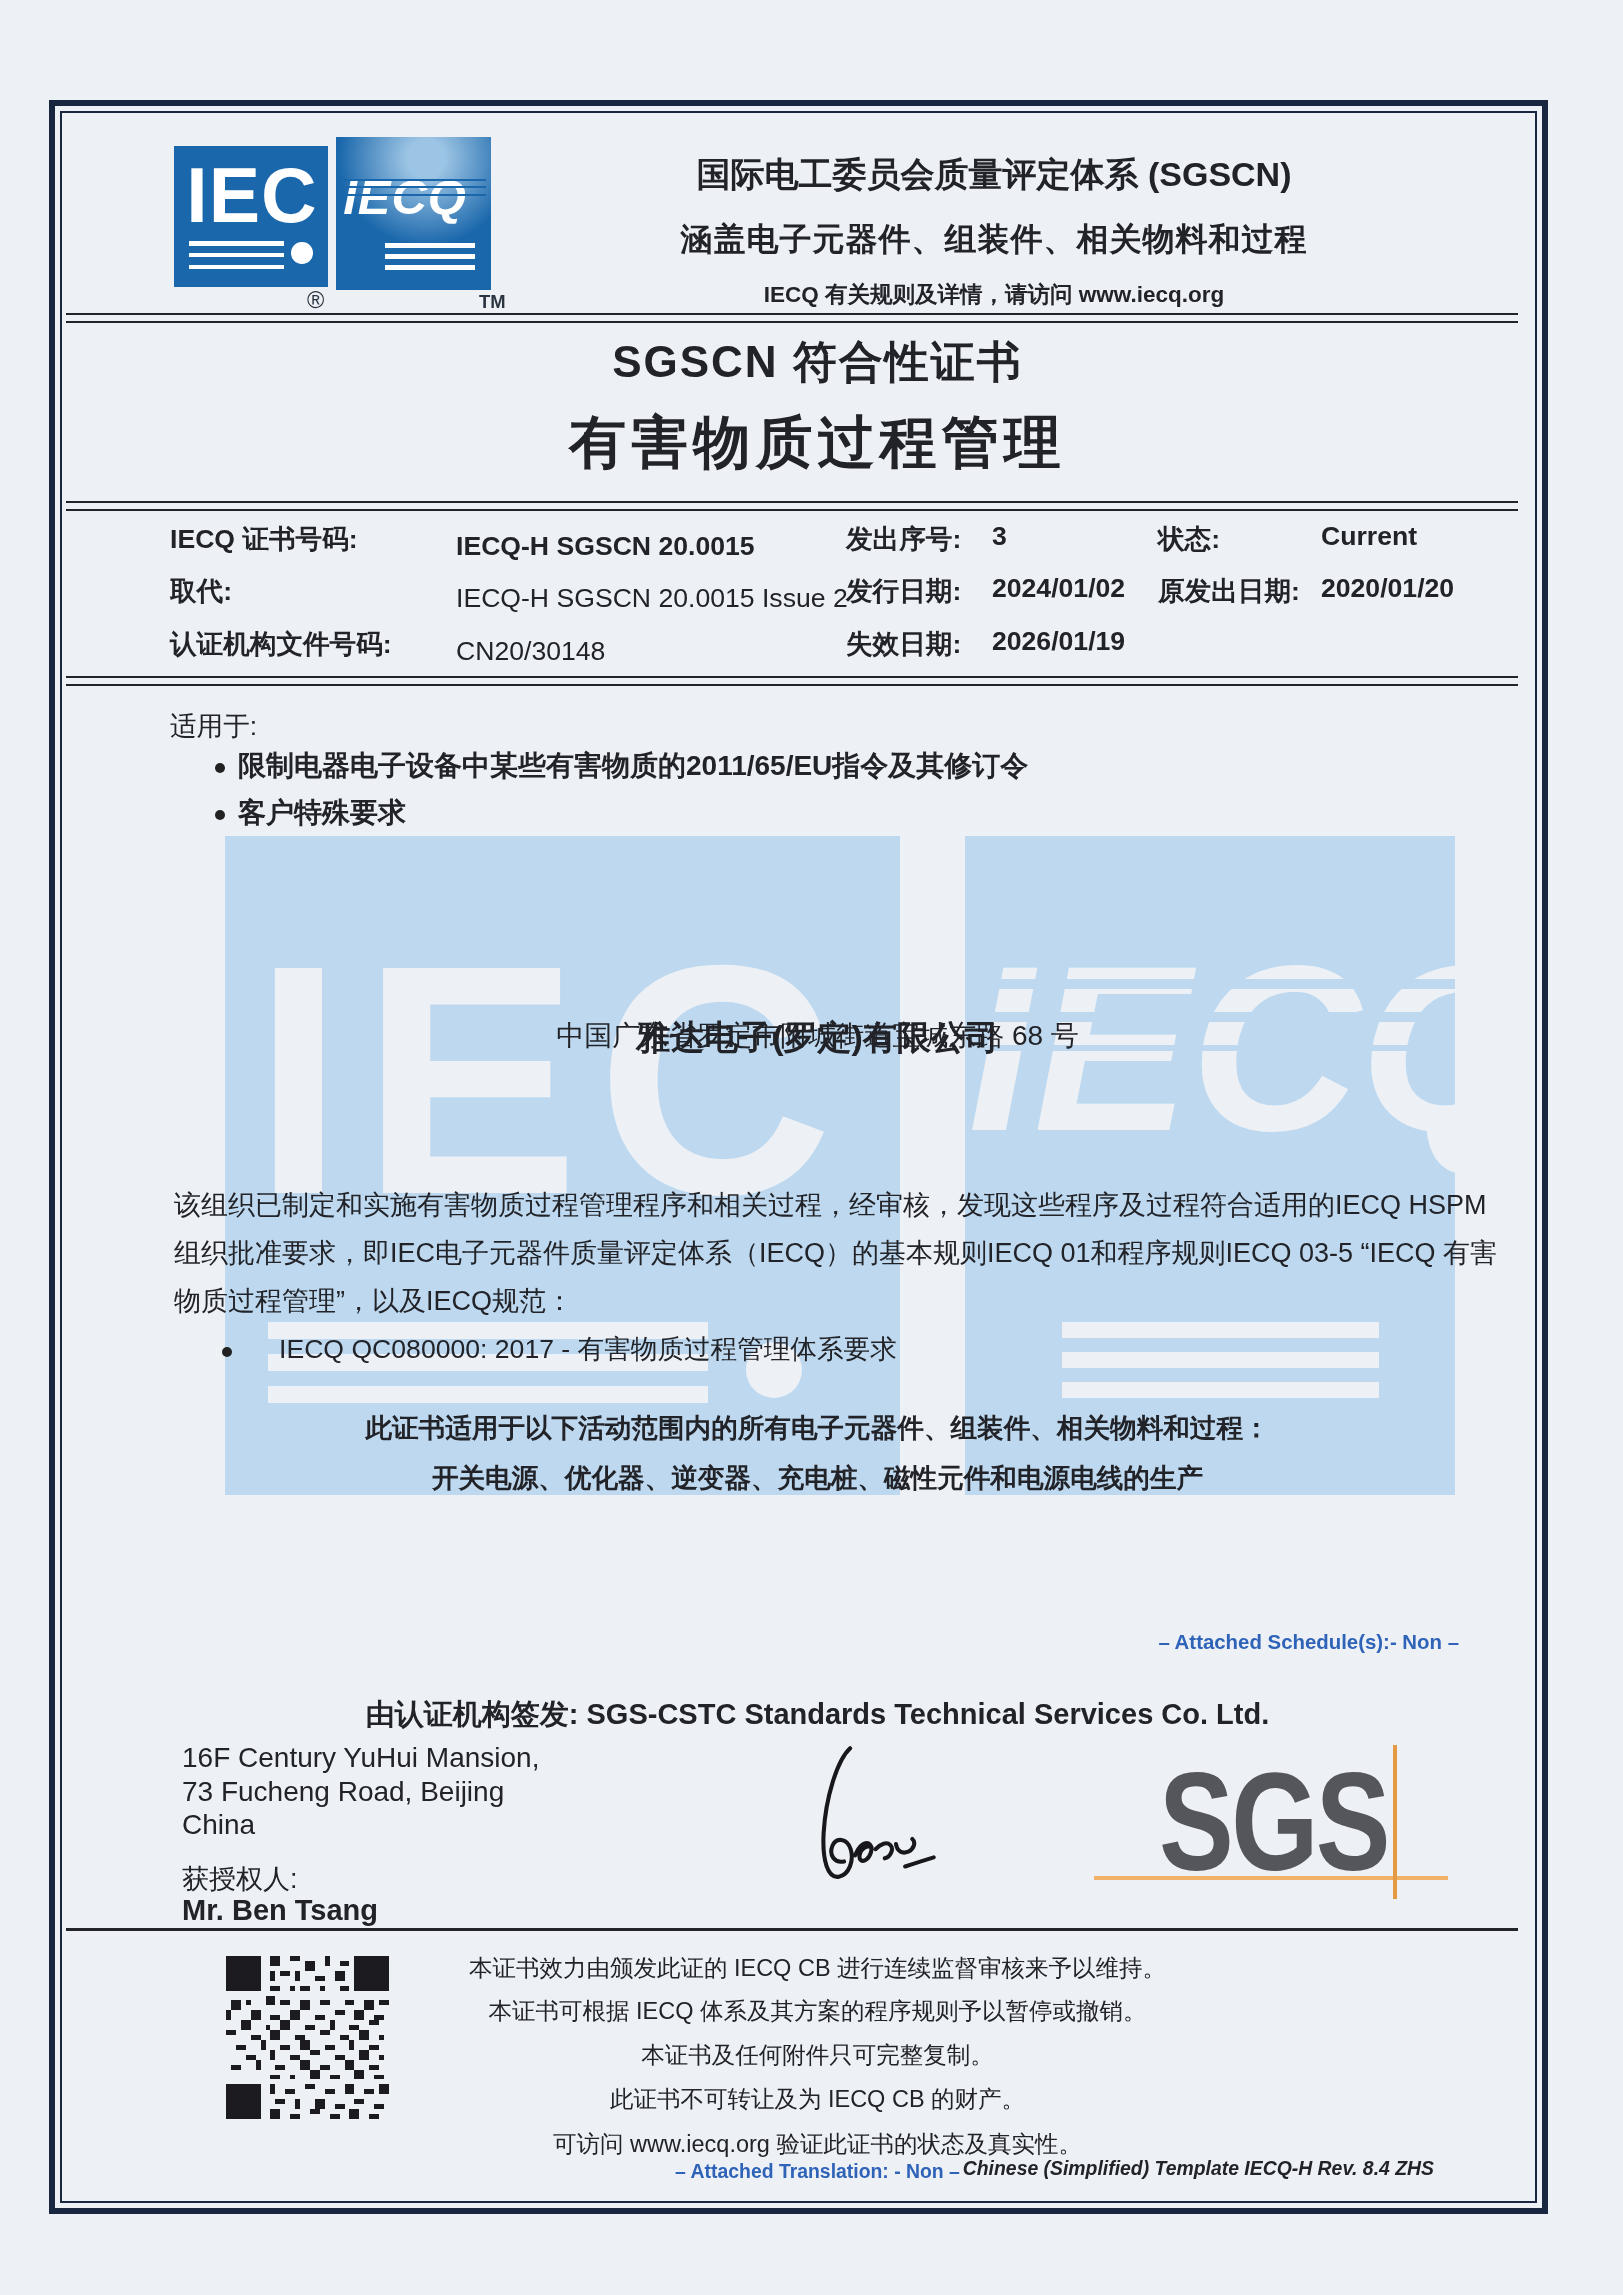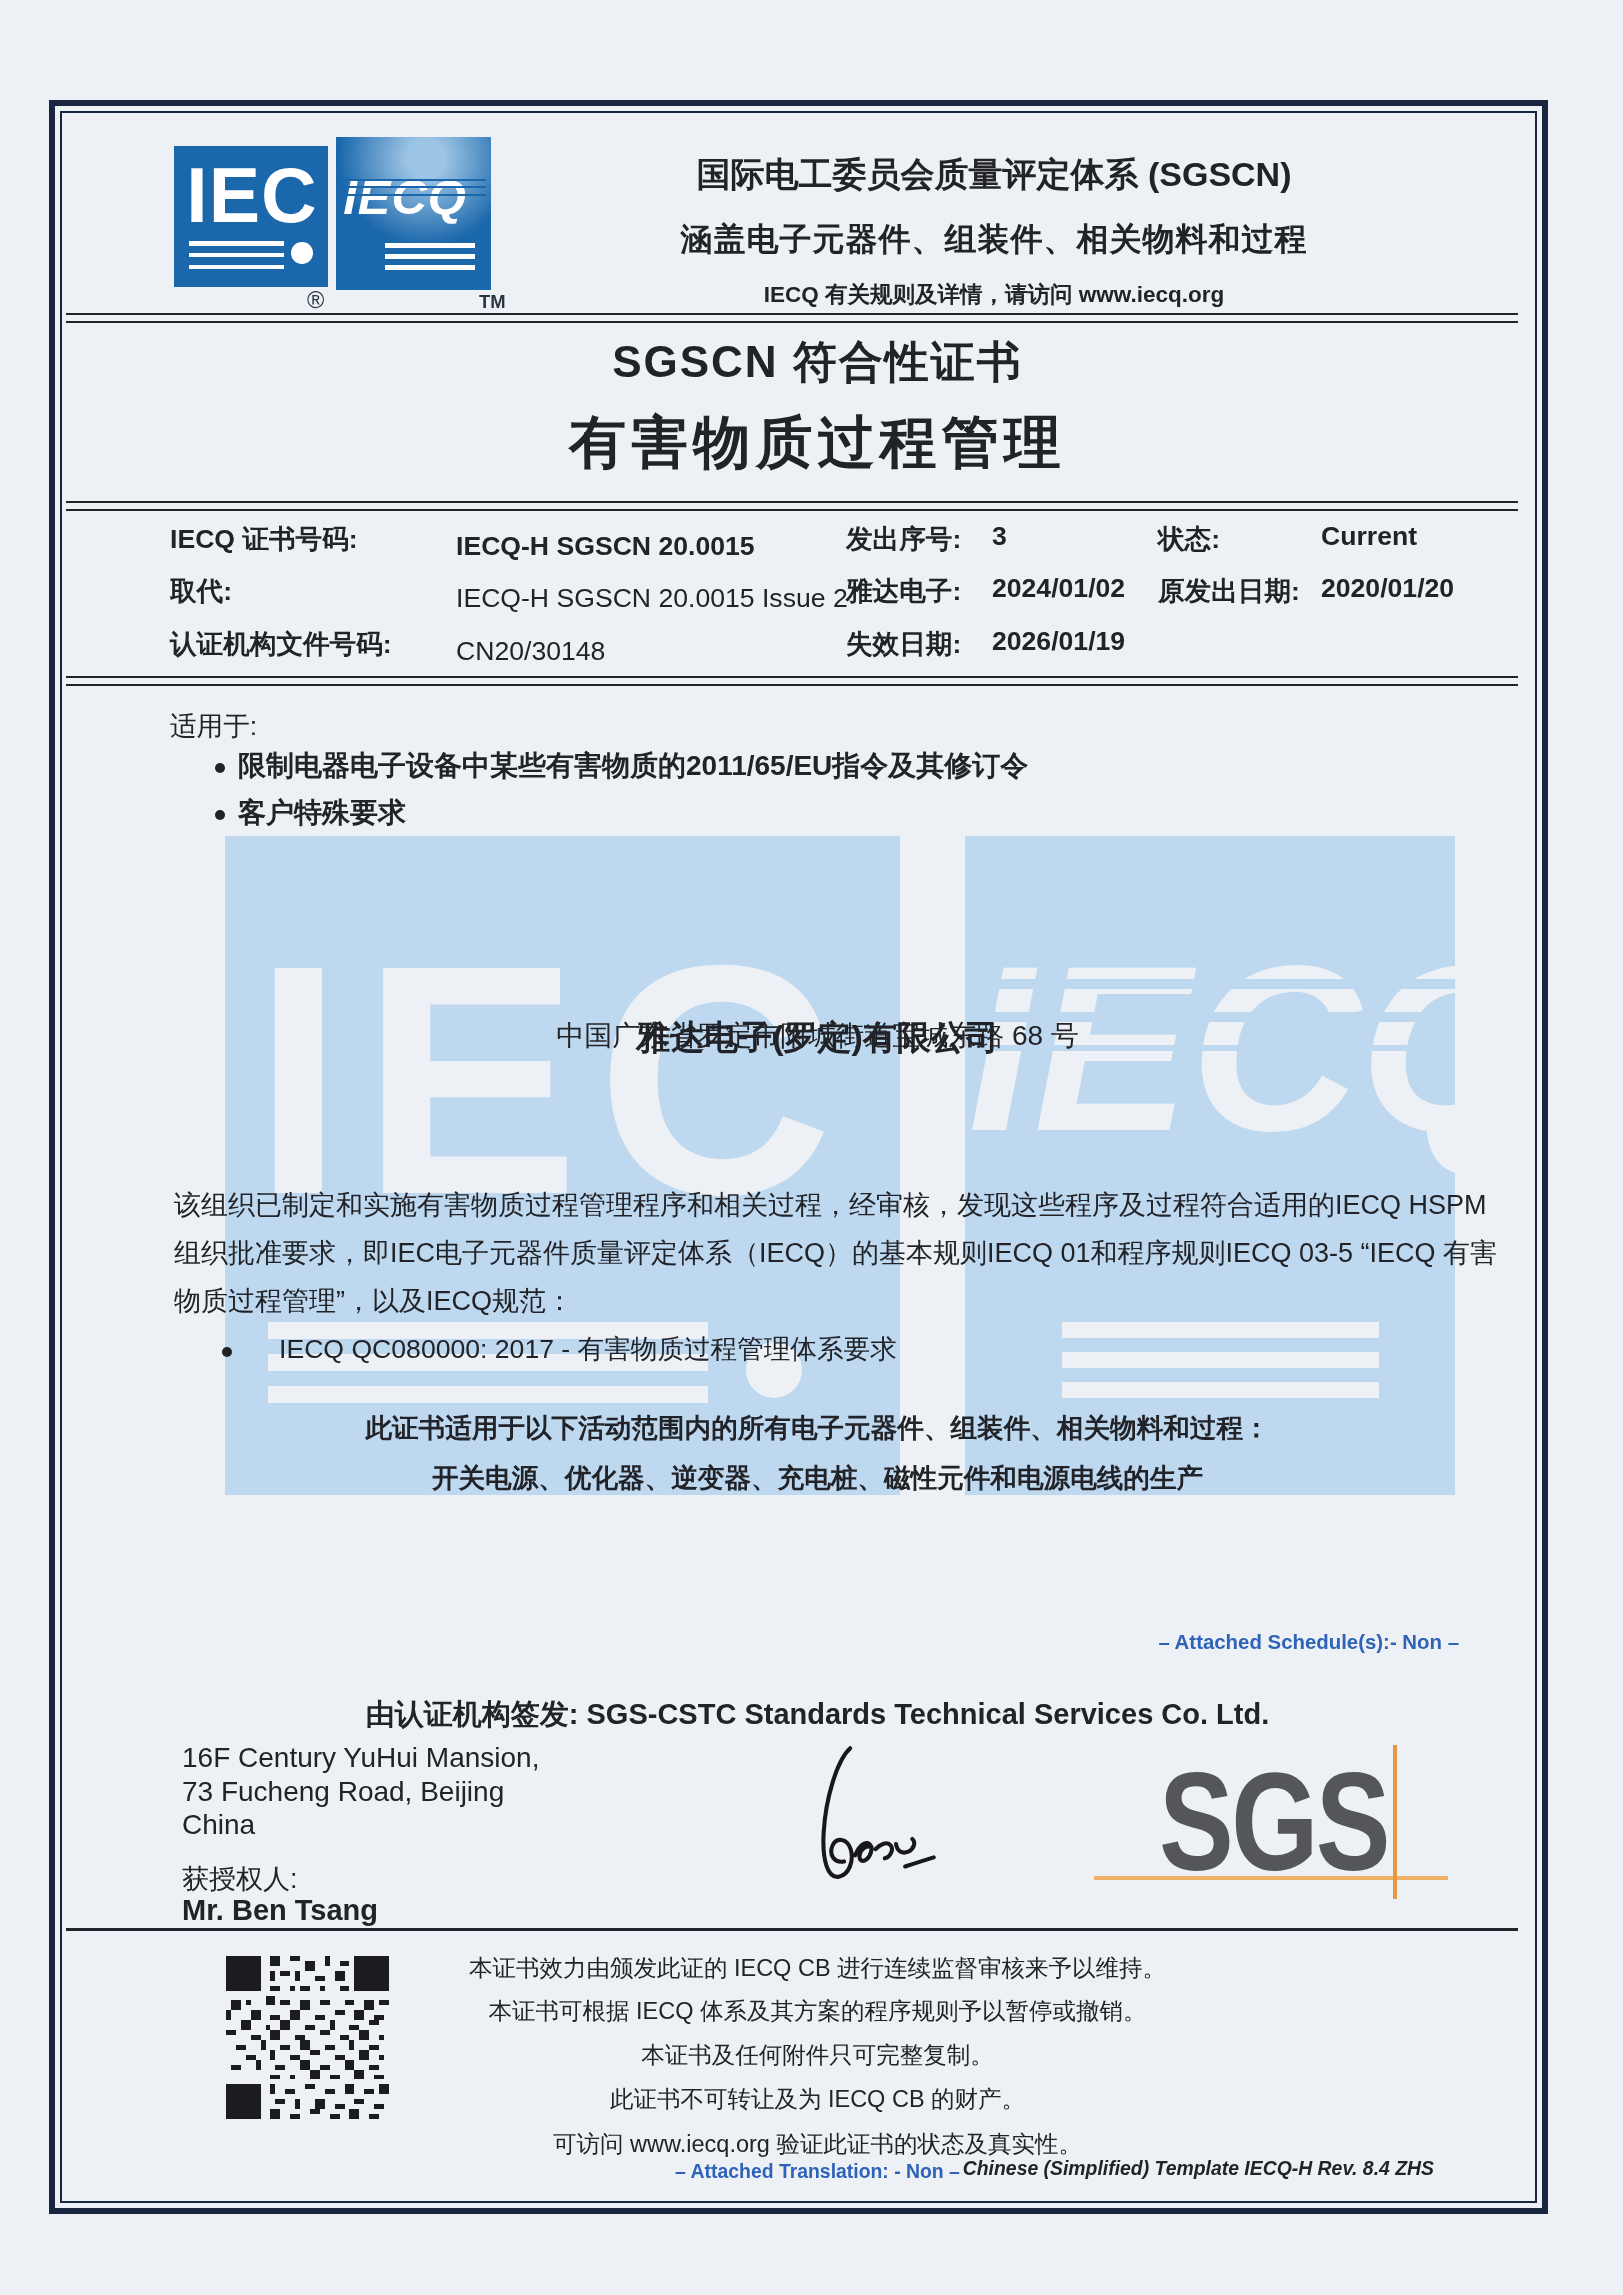--- a/index.html
+++ b/index.html
@@ -158,21 +158,21 @@
     <span class="cA">IECQ 证书号码:</span>
     <span class="cB" style="font-weight:bold">IECQ-H SGSCN 20.0015</span>
     <span class="cC">发出序号:</span>
     <span class="cD">3</span>
     <span class="cE">状态:</span>
     <span class="cF">Current</span>
   </div>
   <div class="trow" style="top:573px">
     <span class="cA">取代:</span>
     <span class="cB plain">IECQ-H SGSCN 20.0015 Issue 2</span>
-    <span class="cC">雅达电子:</span>
+    <span class="cC">发行日期:</span>
     <span class="cD">2024/01/02</span>
     <span class="cE">原发出日期:</span>
     <span class="cF">2020/01/20</span>
   </div>
   <div class="trow" style="top:626px">
     <span class="cA">认证机构文件号码:</span>
     <span class="cB plain">CN20/30148</span>
     <span class="cC">失效日期:</span>
     <span class="cD">2026/01/19</span>
   </div>

